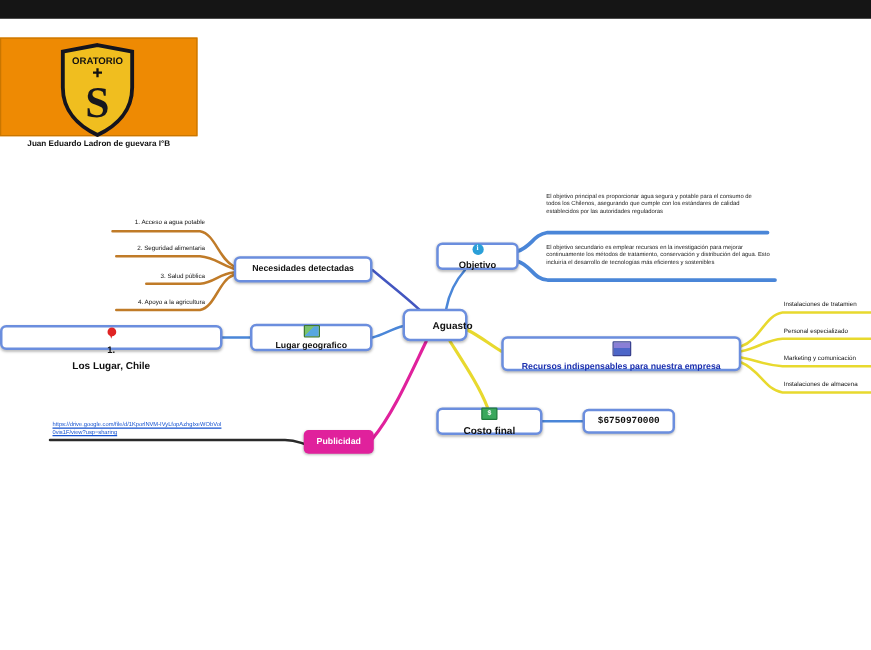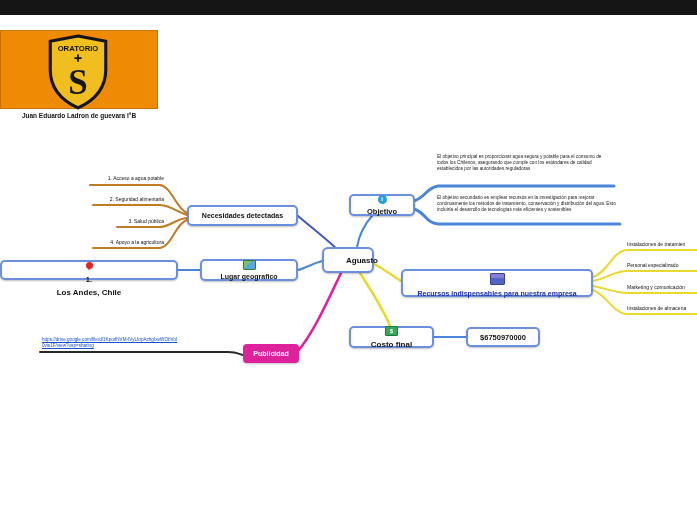--- a/index.html
+++ b/index.html
@@ -27,21 +27,21 @@
   .node{position:absolute;z-index:2;background:#fff;border:2px solid var(--nodeborder,#6b8ede);border-radius:5px;display:flex;align-items:center;justify-content:center;box-sizing:border-box;box-shadow:0 1px 2px rgba(0,0,0,.25);font-weight:bold;color:#111;flex-direction:column;}
   #node-aguasto{left:322px;top:247px;width:52px;height:26px;font-size:8px;border-radius:6px;padding-left:28px;}
   #node-necesidades{left:187px;top:205px;width:111px;height:21px;font-size:7px;}
   #node-lugar{left:200px;top:259px;width:98px;height:22px;font-size:7px;gap:3px;}
   #node-losandes{left:0;top:260px;width:178px;height:20px;font-size:7.5px;justify-content:flex-start;padding:0 4px;gap:4px;}
   #node-losandes .place{flex:1;text-align:center;font-size:8px;}
   #node-publicidad{left:243px;top:344px;width:56px;height:19px;background:var(--magenta,#e0219c);border:none;color:#fff;font-size:7px;border-radius:4px;}
   #node-objetivo{left:349px;top:194px;width:66px;height:22px;font-size:7.5px;gap:3px;}
   #node-recursos{left:401px;top:269px;width:192px;height:28px;font-size:7px;justify-content:flex-start;padding:2px 6px;gap:5px;color:#1b2fae;text-align:left;line-height:1.15;}
   #node-costo{left:349px;top:326px;width:85px;height:22px;font-size:8px;gap:4px;}
-  #node-costo-value{left:466px;top:327px;width:74px;height:20px;font-size:7.5px;}
+  #node-costo-value{left:466px;top:327px;width:74px;height:20px;font-size:7.5px;font-family:Liberation Mono, monospace;}
 
   .leaf{position:absolute;z-index:2;font-size:5px;color:#111;}
   #leaf-n1{left:90px;top:175px;width:74px;text-align:right;}
   #leaf-n2{left:93px;top:196px;width:71px;text-align:right;}
   #leaf-n3{left:117px;top:218px;width:47px;text-align:right;}
   #leaf-n4{left:93px;top:239px;width:71px;text-align:right;}
 
   #leaf-link{left:42px;top:337px;width:137px;font-size:4.6px;color:#1452d0;text-decoration:underline;word-break:break-all;line-height:1.2;cursor:pointer;}
 
   .para{position:absolute;z-index:2;font-size:4.7px;line-height:1.3;color:#1a1a1a;}
@@ -110,21 +110,21 @@
     <span class="icon-map"></span>
     <span>Lugar geografico</span>
   </div>
 
   <div id="node-losandes" class="node">
     <span class="icon-pin">
         <span class="ball"></span>
         <span class="tip"></span>
       </span>
     <span>1.</span>
-    <span class="place">Los Andes, Chile</span>
+    <span class="place">Los Lugar, Chile</span>
   </div>
 
   <div id="node-publicidad" class="node">Publicidad</div>
   <div id="leaf-link" class="leaf">https://drive.google.com/file/d/1KporlNVM-IVyLfopAzhgIxeWObVoI0vis1F/view?usp=sharing</div>
 
   <div id="node-objetivo" class="node">
     <span class="icon-info">i</span>
     <span>Objetivo</span>
   </div>
   <div id="para-1" class="para">El objetivo principal es proporcionar agua segura y potable para el consumo de todos los Chilenos, asegurando que cumple con los estándares de calidad establecidos por las autoridades reguladoras</div>

